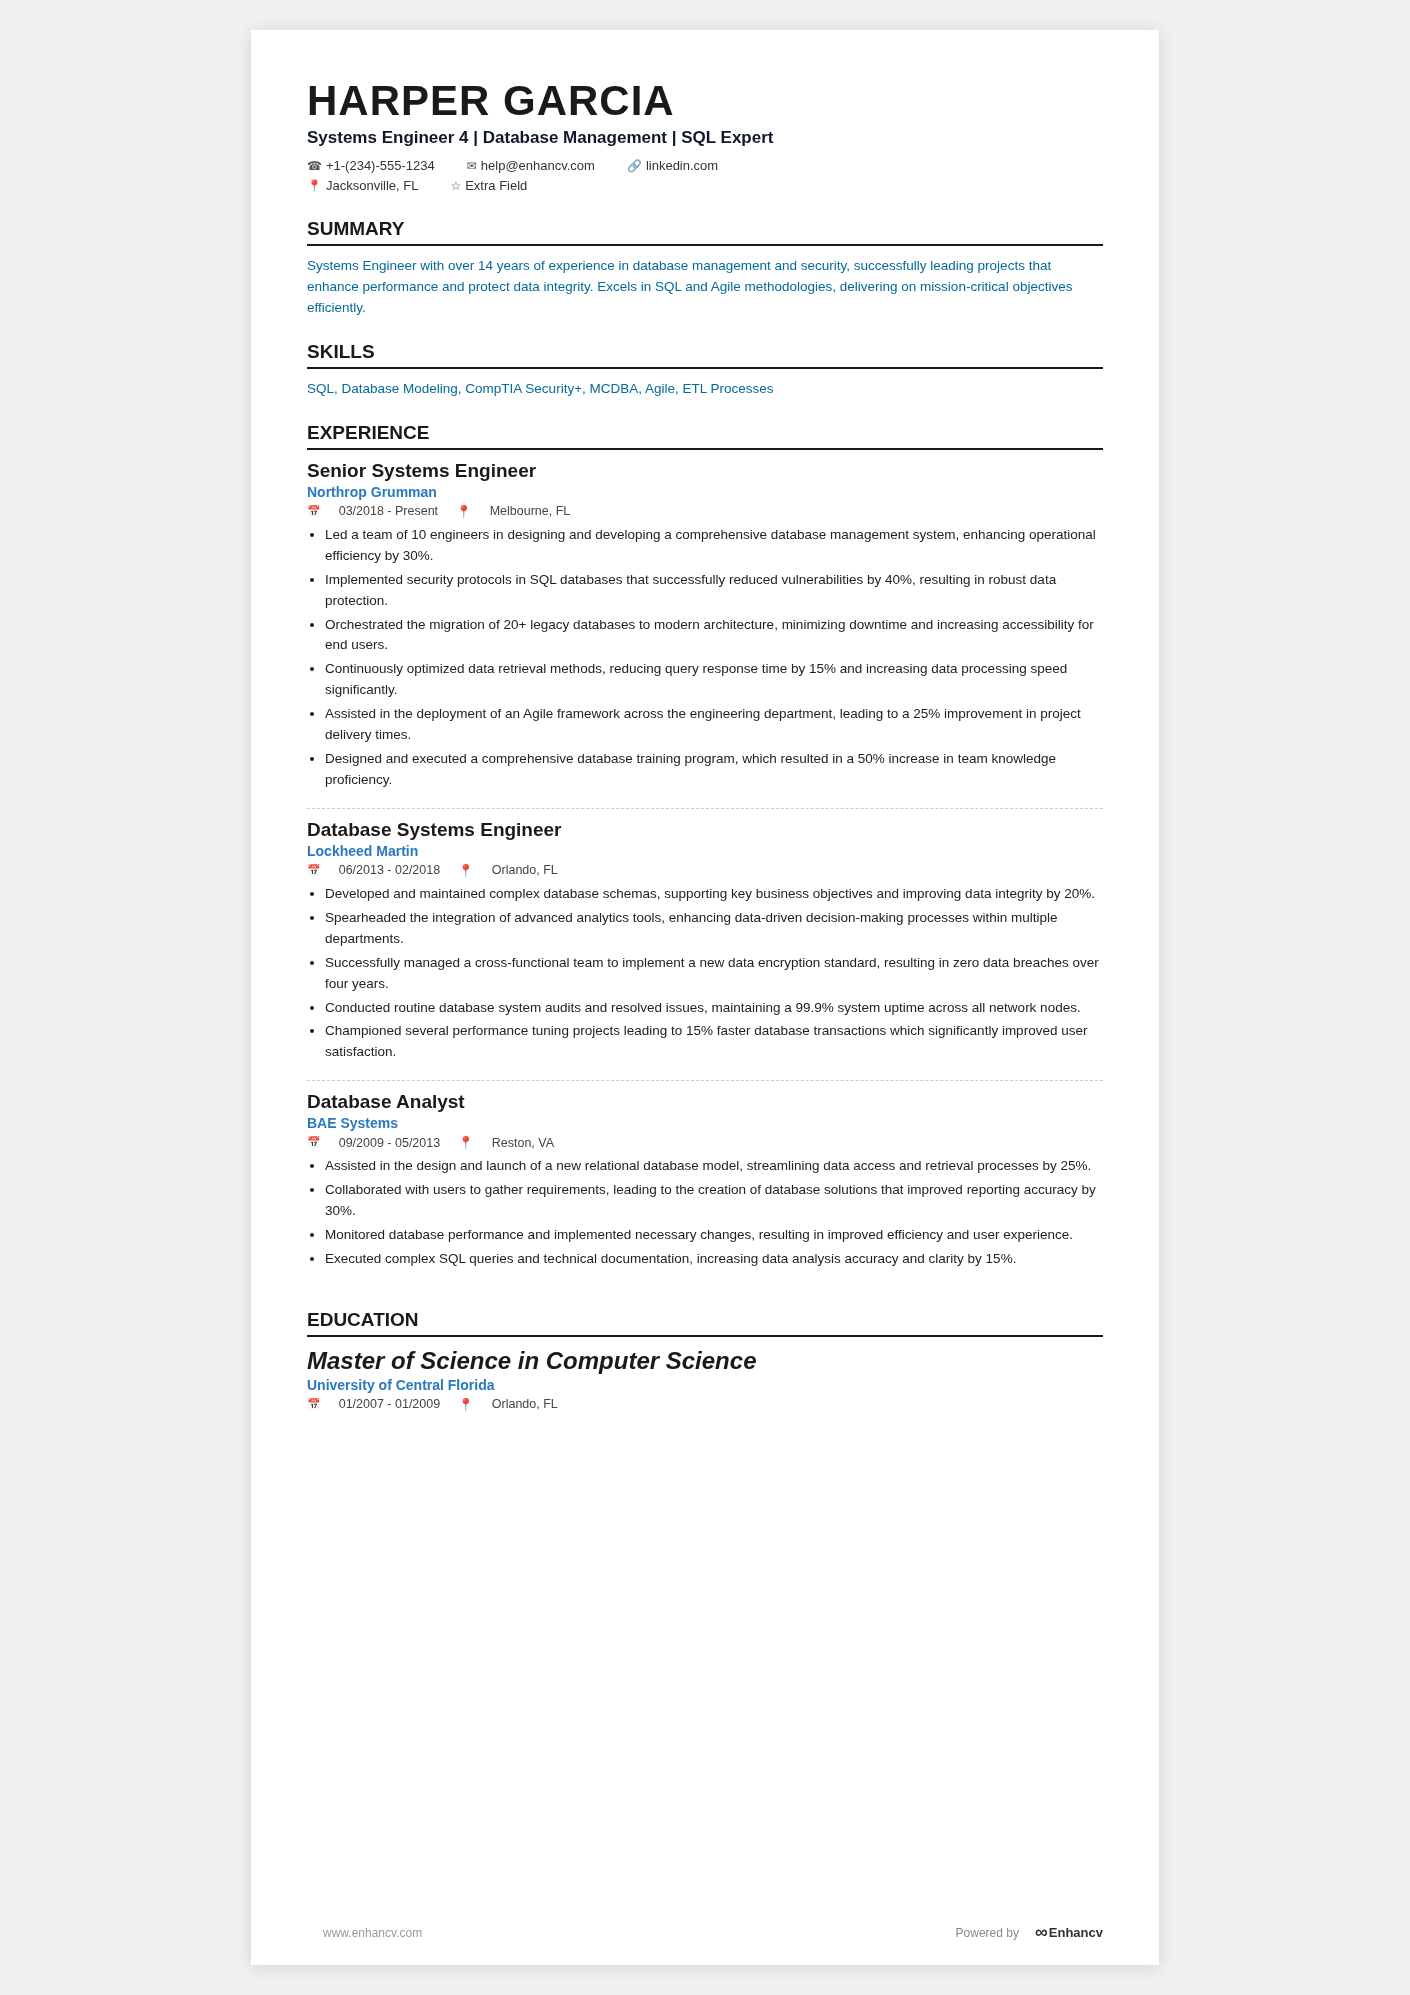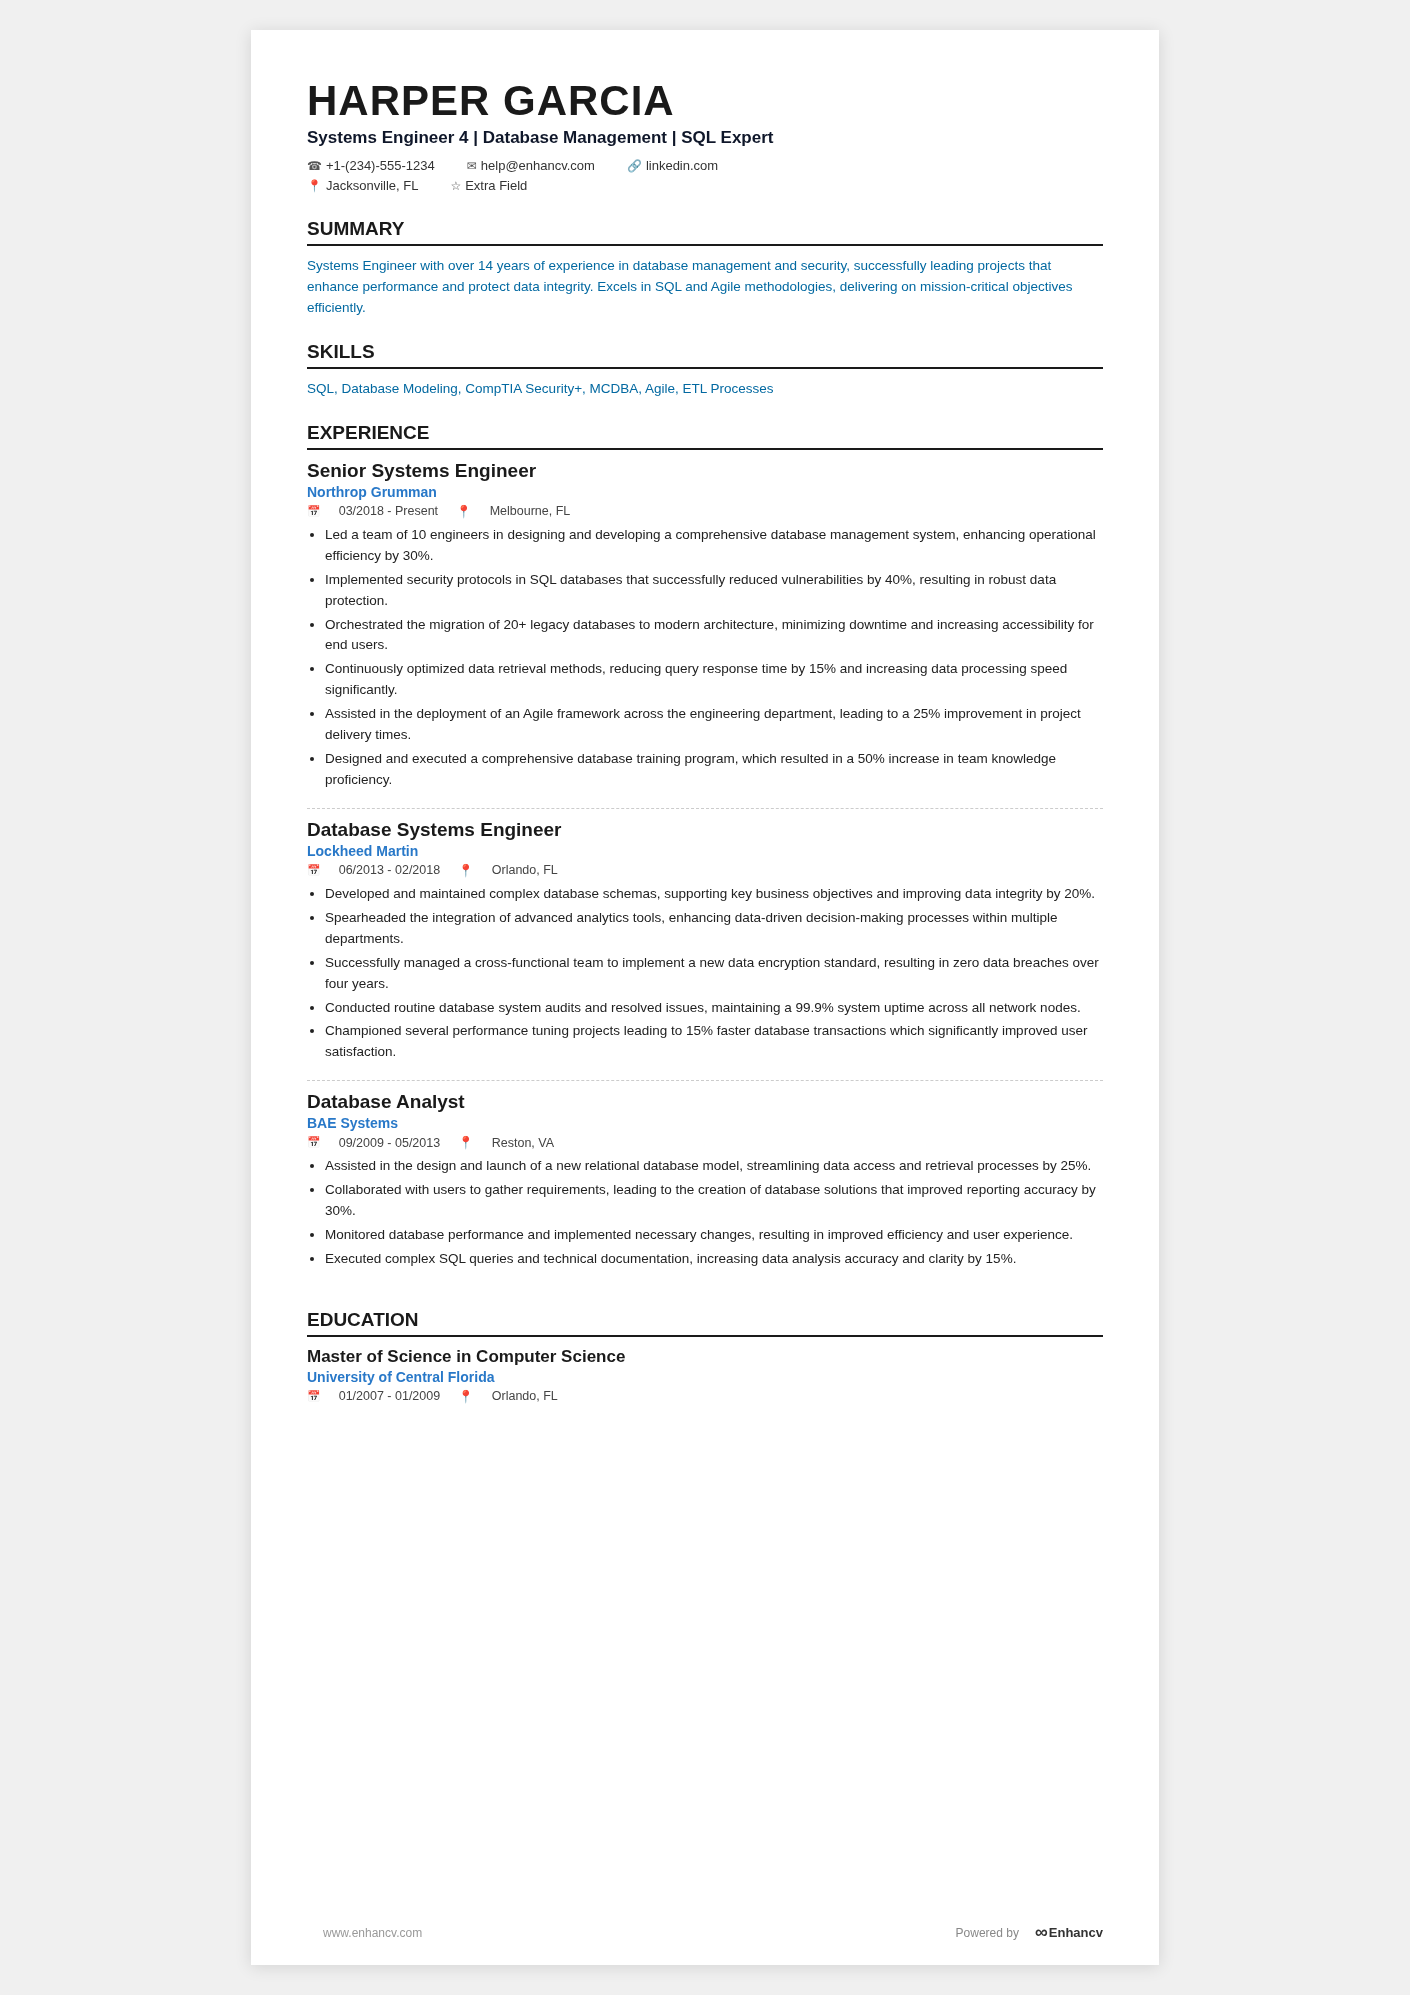--- a/index.html
+++ b/index.html
@@ -101,25 +101,26 @@
     }
     .job-block {
       border-bottom: 1.5px dashed #ccc;
       padding-bottom: 14px;
       margin-bottom: 4px;
     }
     .job-block:last-child {
       border-bottom: none;
     }
     .edu-title {
-      font-size: 17px;
+      font-size: 24px;
       font-weight: 700;
       color: #1a1a1a;
       margin-top: 8px;
       margin-bottom: 2px;
+      font-style: italic;
     }
     .edu-institution {
       font-size: 14px;
       font-weight: 700;
       color: #2878c8;
       margin-bottom: 4px;
     }
     .edu-meta {
       font-size: 12.5px;
       color: #444;

